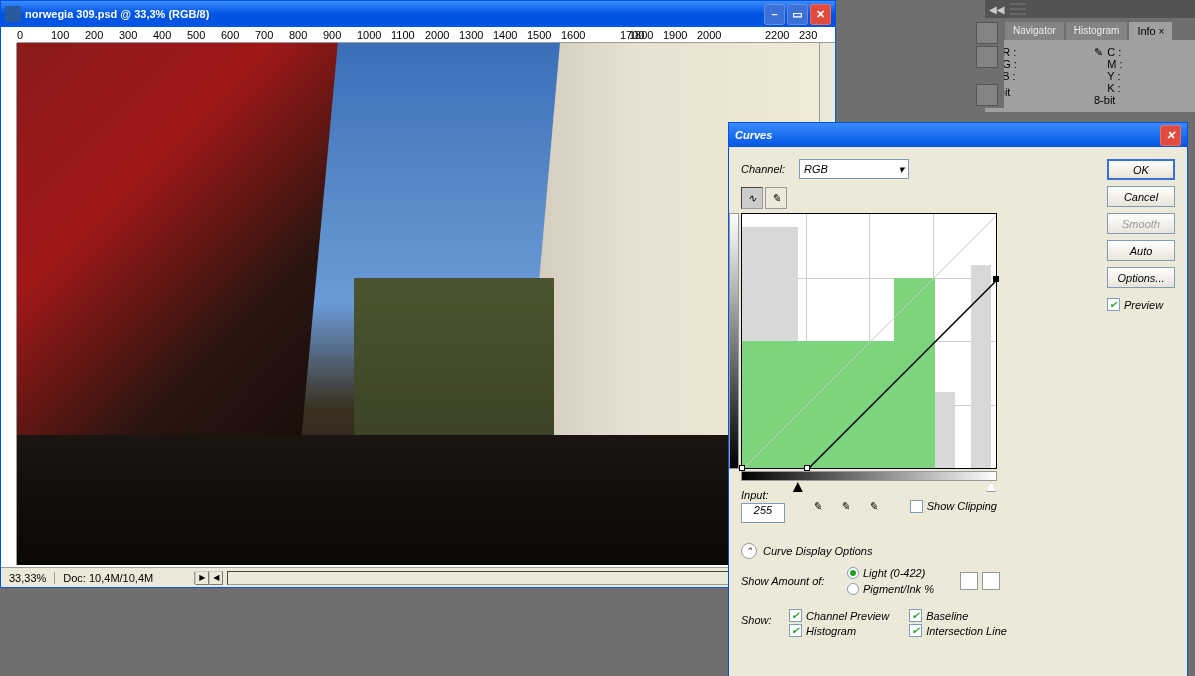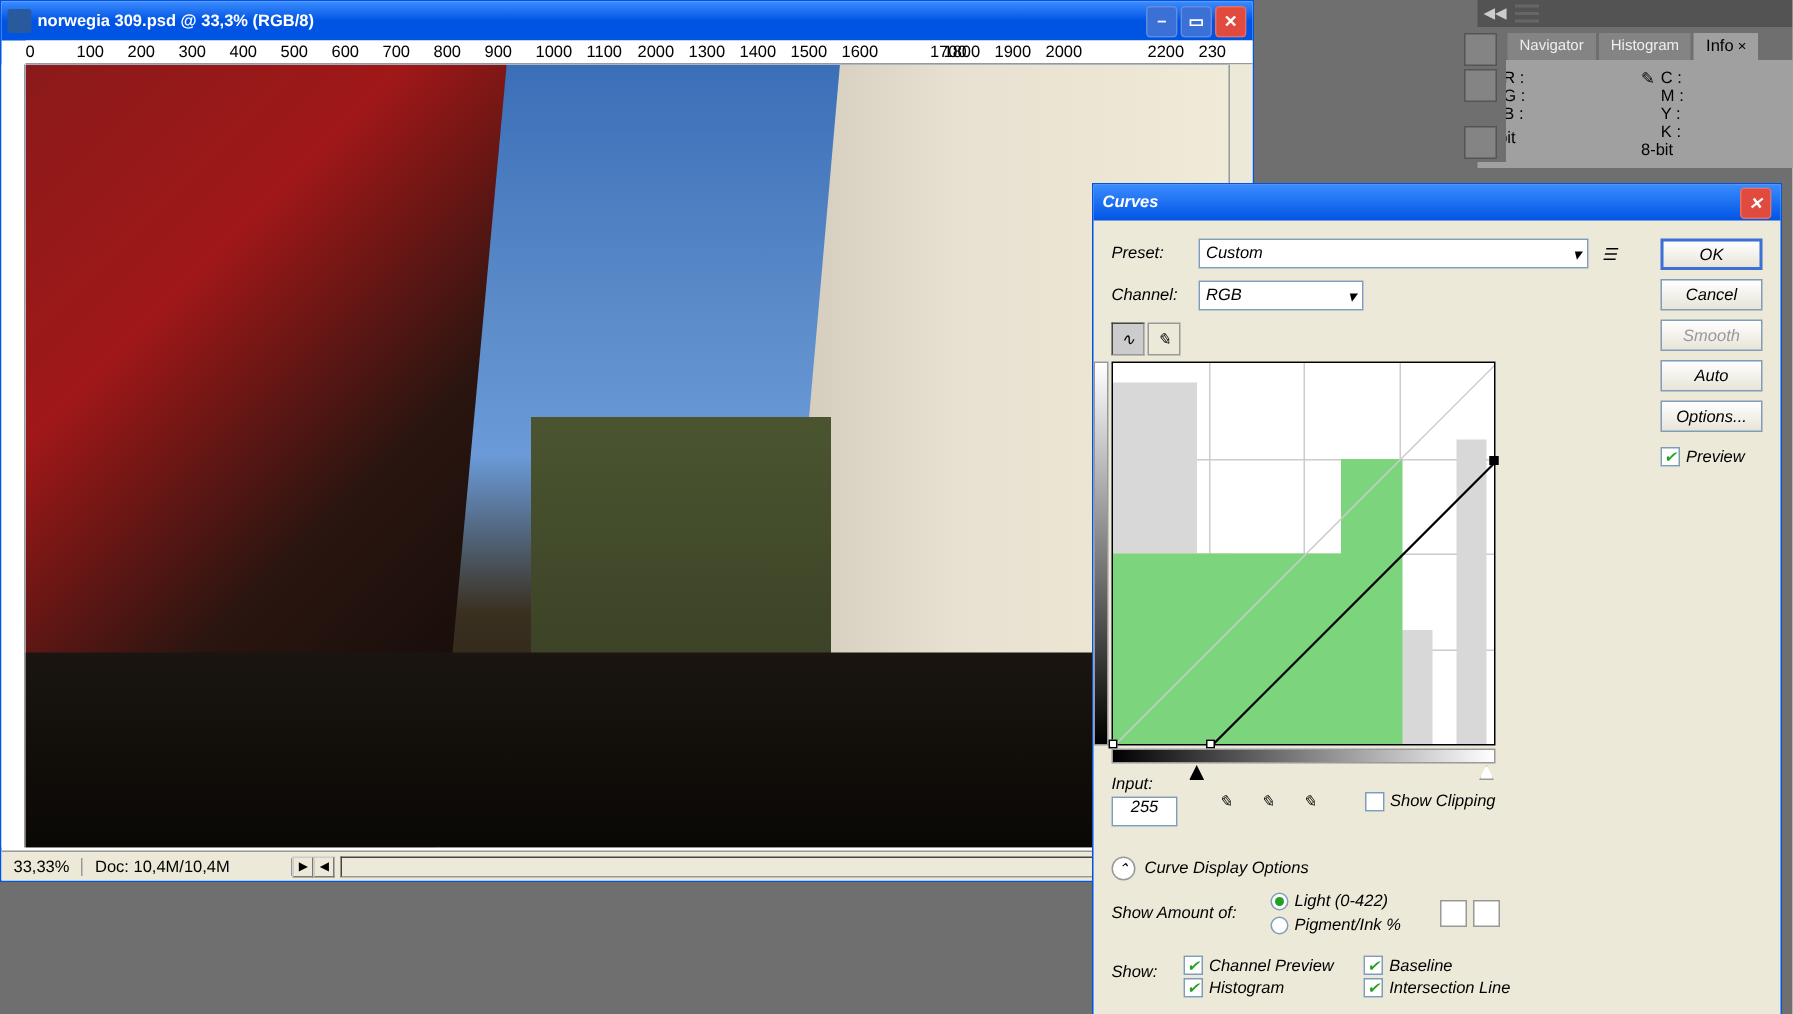--- a/index.html
+++ b/index.html
@@ -215,27 +215,20 @@
       <div class="btn">Cancel</div>
       <div class="btn" style="color:#999">Smooth</div>
       <div class="btn">Auto</div>
       <div class="btn">Options...</div>
       <div class="checkbox-row" style="margin-top:4px">
         <div class="checkbox">✔</div>
         <span>Preview</span>
       </div>
     </div>
 
-    <div class="row" style="width:340px">
-      <span class="label">Preset:</span>
-      <div class="select">
-          <span>Custom</span>
-        </div>
-      <div style="width:16px;text-align:center">☰</div>
-    </div>
     <div class="row" style="width:200px">
       <span class="label">Channel:</span>
       <div class="select small">
           <span>RGB</span>
         </div>
     </div>
     <div class="curve-tools">
       <div class="curve-tool active">∿</div>
       <div class="curve-tool">✎</div>
     </div>

